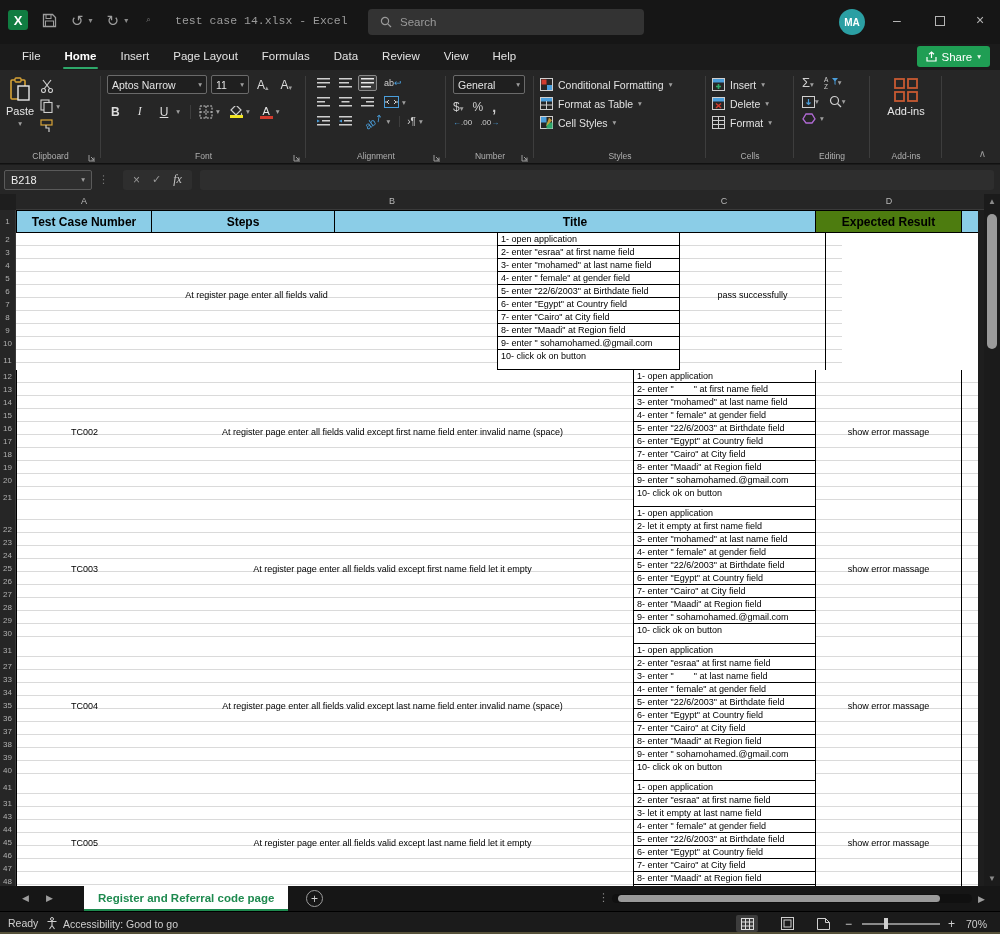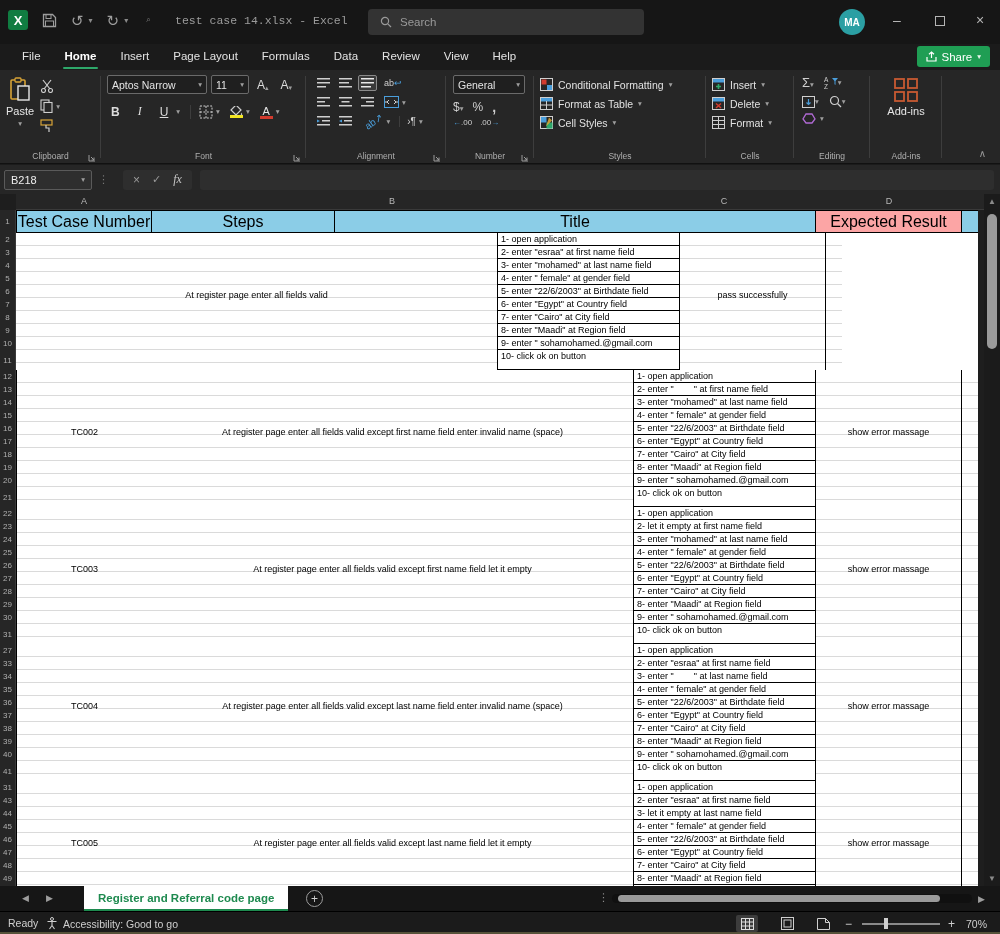--- a/index.html
+++ b/index.html
@@ -59,21 +59,21 @@
   .vsep3 { color:#777; font-size:11px; margin-left:6px; }
 
   
   #grid { position:absolute; top:194px; left:0; width:984px; height:692px; background:#1e1e1e; overflow:hidden; }
   #colstrip { position:absolute; top:0; left:16px; height:16px; right:0; background:#262626; border-bottom:1px solid #3a3a3a; }
   .colletter { position:absolute; top:2px; color:#b8b8b8; font-size:9px; transform:translateX(-50%); }
   #rowrail { position:absolute; top:16px; left:0; width:16px; bottom:0; background:#262626; border-right:1px solid #3a3a3a; }
   .rownum { color:#b0b0b0; font-size:8px; display:flex; align-items:center; justify-content:center; }
   #sheet { position:absolute; top:16px; left:16px; width:962px; bottom:0; background:#fff; }
   #headerrow { display:flex; height:23px; }
-  .hcell { border:1px solid #000; border-left:none; color:#000; font-weight:normal; font-size:16px;
+  .hcell { border:1px solid #000; border-left:none; color:#000; font-weight:bold; font-size:12px;
     display:flex; align-items:center; justify-content:center; }
   .hcell:first-child { border-left:1px solid #000; }
   .block { display:flex; position:relative; }
   .bcol { background-image:repeating-linear-gradient(to bottom, #fff 0 12px, #dadada 12px 13px);
     display:flex; align-items:center; justify-content:center; font-size:9px; color:#000;
     text-align:center; padding-bottom:14px; }
   .bcol.a { border-left:1px solid #000; }
   .colC { border-left:1px solid #000; border-right:1px solid #000; background:#fff; }
   .bcol.d { border-right:1px solid #000; }
   .step { height:13px; border-bottom:1px solid #000; font-size:9px; color:#000; padding:1px 0 0 3px;
@@ -516,21 +516,21 @@
       <div class="rownum" style="height: 13px;">12</div>
       <div class="rownum" style="height: 13px;">13</div>
       <div class="rownum" style="height: 13px;">14</div>
       <div class="rownum" style="height: 13px;">15</div>
       <div class="rownum" style="height: 13px;">16</div>
       <div class="rownum" style="height: 13px;">17</div>
       <div class="rownum" style="height: 13px;">18</div>
       <div class="rownum" style="height: 13px;">19</div>
       <div class="rownum" style="height: 13px;">20</div>
       <div class="rownum" style="height: 20px;">21</div>
-      <div class="rownum" style="height: 13px;">22</div>
+      <div class="rownum" style="height: 13px; margin-top: 16px;">22</div>
       <div class="rownum" style="height: 13px;">23</div>
       <div class="rownum" style="height: 13px;">24</div>
       <div class="rownum" style="height: 13px;">25</div>
       <div class="rownum" style="height: 13px;">26</div>
       <div class="rownum" style="height: 13px;">27</div>
       <div class="rownum" style="height: 13px;">28</div>
       <div class="rownum" style="height: 13px;">29</div>
       <div class="rownum" style="height: 13px;">30</div>
       <div class="rownum" style="height: 20px;">31</div>
       <div class="rownum" style="height: 13px;">27</div>
@@ -551,21 +551,21 @@
       <div class="rownum" style="height: 13px;">47</div>
       <div class="rownum" style="height: 13px;">48</div>
       <div class="rownum" style="height: 13px;">49</div>
       <div class="rownum" style="height: 13px;">50</div>
     </div>
   <div id="sheet">
     <div id="headerrow">
         <div class="hcell" style="width: 136px; background: rgb(139, 205, 231);">Test Case Number</div>
         <div class="hcell" style="width: 183px; background: rgb(139, 205, 231);">Steps</div>
         <div class="hcell" style="width: 481px; background: rgb(139, 205, 231);">Title</div>
-        <div class="hcell" style="width: 146px; background: #fca5a5;">Expected Result</div>
+        <div class="hcell" style="width: 146px; background: #4d7c0f;">Expected Result</div>
         <div class="hcell" style="width: 16px; background: rgb(139, 205, 231); border-right: none;"></div>
       </div>
     <div id="blocks">
         <div class="block" style="height: 137px;">
           <div class="bcol b" style="width: 481px;">At register page enter all fields valid</div>
           <div class="colC" style="width: 183px;">
             <div class="step">1- open application</div>
             <div class="step">2- enter "esraa" at first name field</div>
             <div class="step">3- enter "mohamed" at last name field</div>
             <div class="step">4- enter " female" at gender field</div>

